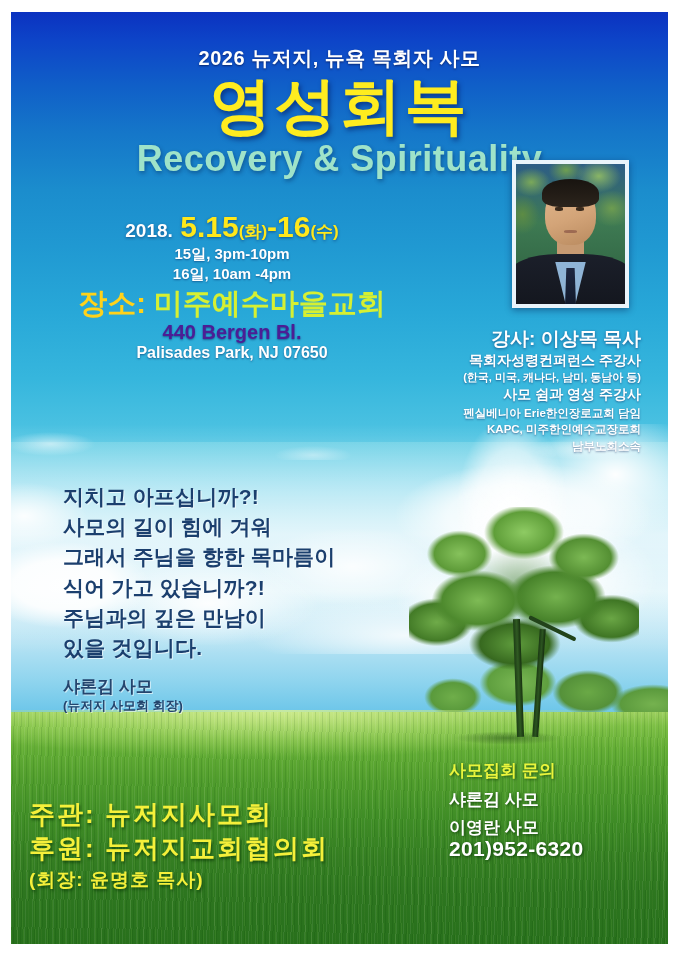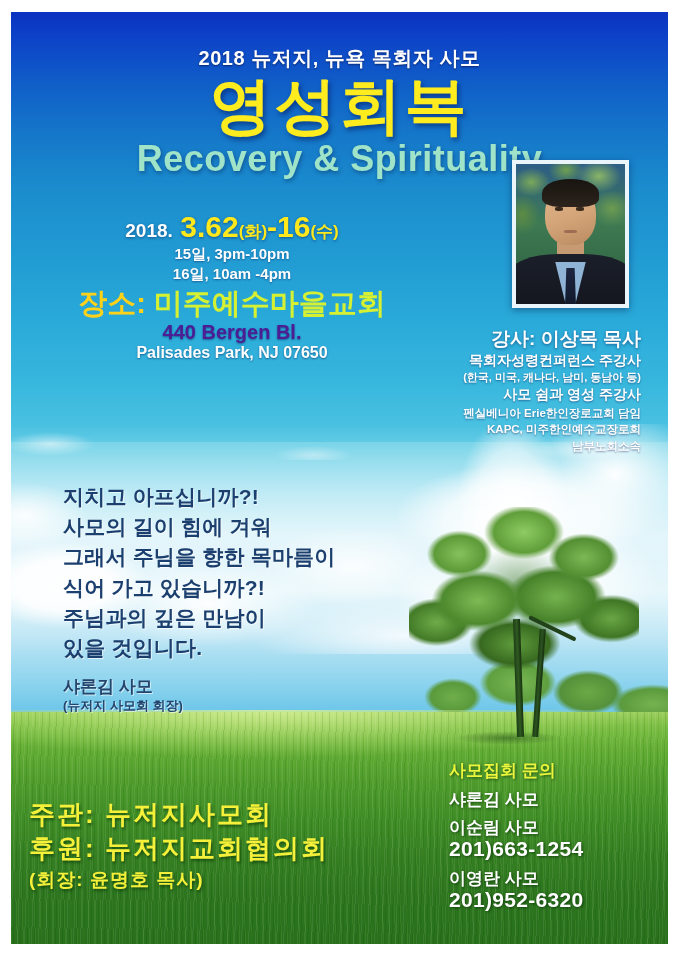--- a/index.html
+++ b/index.html
@@ -367,21 +367,21 @@
 
   <div class="tree">
     <div class="canopy"></div>
     <div class="limb"></div>
     <div class="trunk"></div>
     <div class="trunk2"></div>
     <div class="shadow"></div>
   </div>
 
   <div class="lyr" id="top-head">
-    <div class="subhead">2018 뉴저지, 뉴욕 목회자 사모</div>
+    <div class="subhead">2026 뉴저지, 뉴욕 목회자 사모</div>
     <div class="bigtitle">영성회복</div>
     <div class="engtitle">Recovery &amp; Spirituality</div>
   </div>
 
   <div class="lyr" id="photo">
     <div class="photo-inner">
       <div class="foliage"></div>
       <div class="neck"></div>
       <div class="head"></div>
       <div class="hair"></div>
@@ -390,21 +390,21 @@
       <div class="mouth"></div>
       <div class="suit"></div>
       <div class="shirt"></div>
       <div class="tie"></div>
     </div>
   </div>
 
   <div class="lyr" id="dates">
     <div class="dateline">
       <span class="y">2018.</span>
-      <span class="d">3.62</span><span class="wd">(화)</span><span class="d">-16</span><span class="wd">(수)</span>
+      <span class="d">5.15</span><span class="wd">(화)</span><span class="d">-16</span><span class="wd">(수)</span>
     </div>
     <div class="timeline">15일, 3pm-10pm</div>
     <div class="timeline">16일, 10am -4pm</div>
     <div class="venue">
       <span class="lbl">장소:</span>
       <span class="nm">미주예수마을교회</span>
     </div>
     <div class="addr1">440 Bergen Bl.</div>
     <div class="addr2">Palisades Park, NJ 07650</div>
   </div>
@@ -436,22 +436,18 @@
     <div class="sp-sub">(회장: 윤명호 목사)</div>
   </div>
 
   <div class="lyr" id="contacts">
     <div class="c-title">사모집회 문의</div>
 
     <div>
       <div class="c-name">샤론김 사모</div>
     </div>
     <div>
-      <div class="c-name">이순림 사모</div>
-      <div class="c-phone">201)663-1254</div>
-    </div>
-    <div>
       <div class="c-name">이영란 사모</div>
       <div class="c-phone">201)952-6320</div>
     </div>
   </div>
 
 </div>
 
 </body></html>

